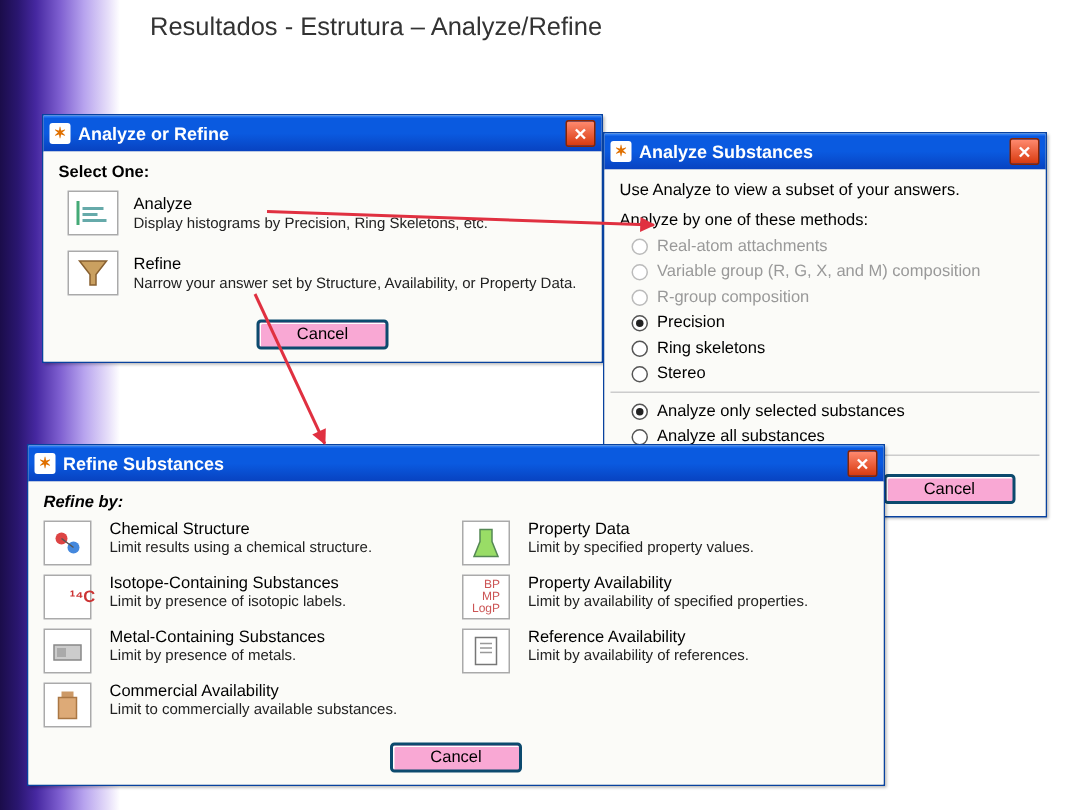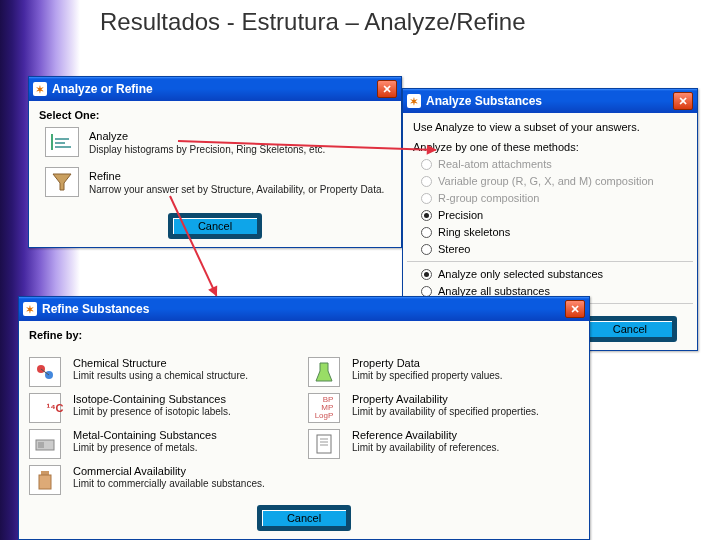--- a/index.html
+++ b/index.html
@@ -11,21 +11,21 @@
     font-family: Tahoma, Arial, sans-serif;
     font-size: 11px;
     background: #fff;
     position: relative;
     overflow: hidden;
   }
   .page-title {
     position: absolute;
     top: 8px;
     left: 100px;
-    font-size: 24px;
+    font-size: 17px;
     color: #333;
   }
   .bg-gradient {
     position: absolute;
     left: 0; top: 0; bottom: 0;
     width: 80px;
     background: linear-gradient(to right,
       #1b0d4a 0%, #2a1670 15%, #4628a0 30%, #7e5fd0 50%,
       #b7a3ee 70%, #e6def9 90%, #ffffff 100%);
   }
@@ -92,22 +92,22 @@
     gap: 10px;
     align-items: center;
     margin: 6px 0 10px 6px;
   }
   .opt-text .t1 { font-size: 11px; margin-bottom: 2px; }
   .opt-text .t2 { font-size: 10px; color: #222; }
   .btn {
     display: inline-block;
     min-width: 72px;
     padding: 2px 25px;
-    background: #0ea5e9;
-    border: 5px solid #0c4a6e;
+    background: #f9a8d4;
+    border: 2px solid #0c4a6e;
     border-radius: 3px;
     box-shadow: inset 1px 1px 0 #fff;
     text-align: center;
     font-size: 11px;
     cursor: pointer;
   }
   .btn-row {
     text-align: center;
     padding-top: 6px;
   }
@@ -284,21 +284,21 @@
 </div>
 
 <div class="xp-window" style="left:18px; top:296px; width:572px;">
   <div class="titlebar">
     <span class="ti-icon">✶</span>
     <span>Refine Substances</span>
     <span class="spacer"></span>
     <span class="close-btn">✕</span>
   </div>
   <div class="win-body">
-    <div class="section-head" style="margin-bottom:16px;">Refine by:</div>
+    <div class="section-head" style="margin-bottom:6px;font-style:italic;">Refine by:</div>
 
     <div class="refine-grid">
       <div class="rg-icon">
         <svg width="24" height="22">
             <circle cx="8" cy="8" r="4" fill="#d44"></circle>
             <circle cx="16" cy="14" r="4" fill="#48d"></circle>
             <line x1="8" y1="8" x2="16" y2="14" stroke="#555"></line>
           </svg>
       </div>
       <div class="rg-cell">

